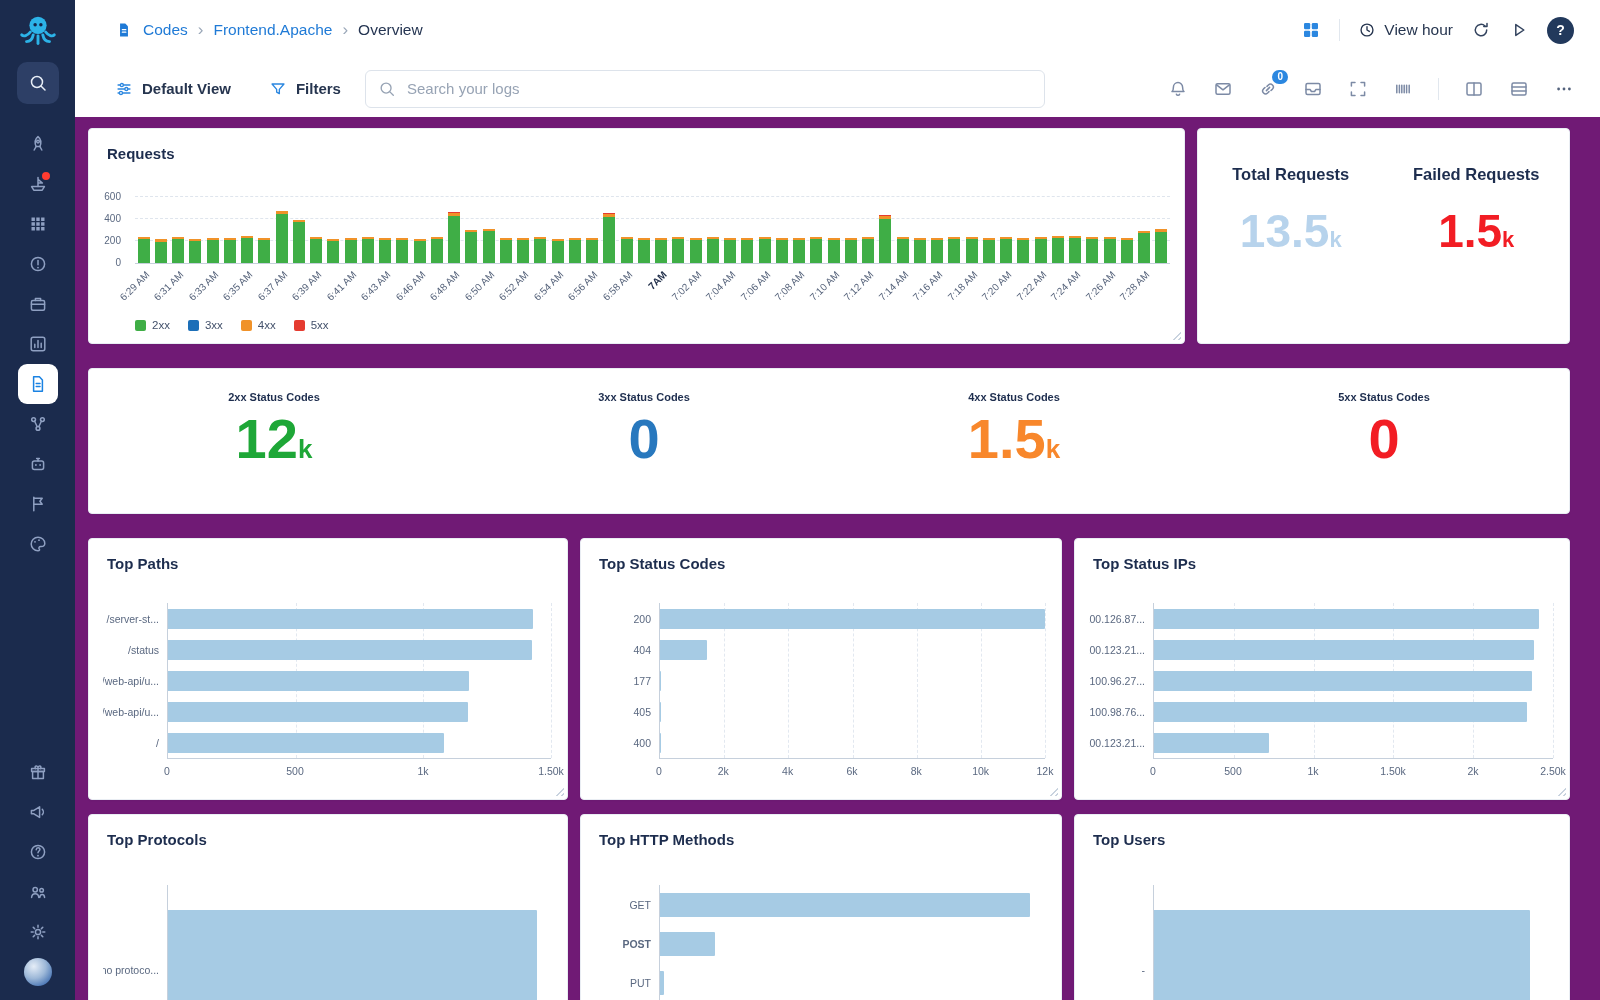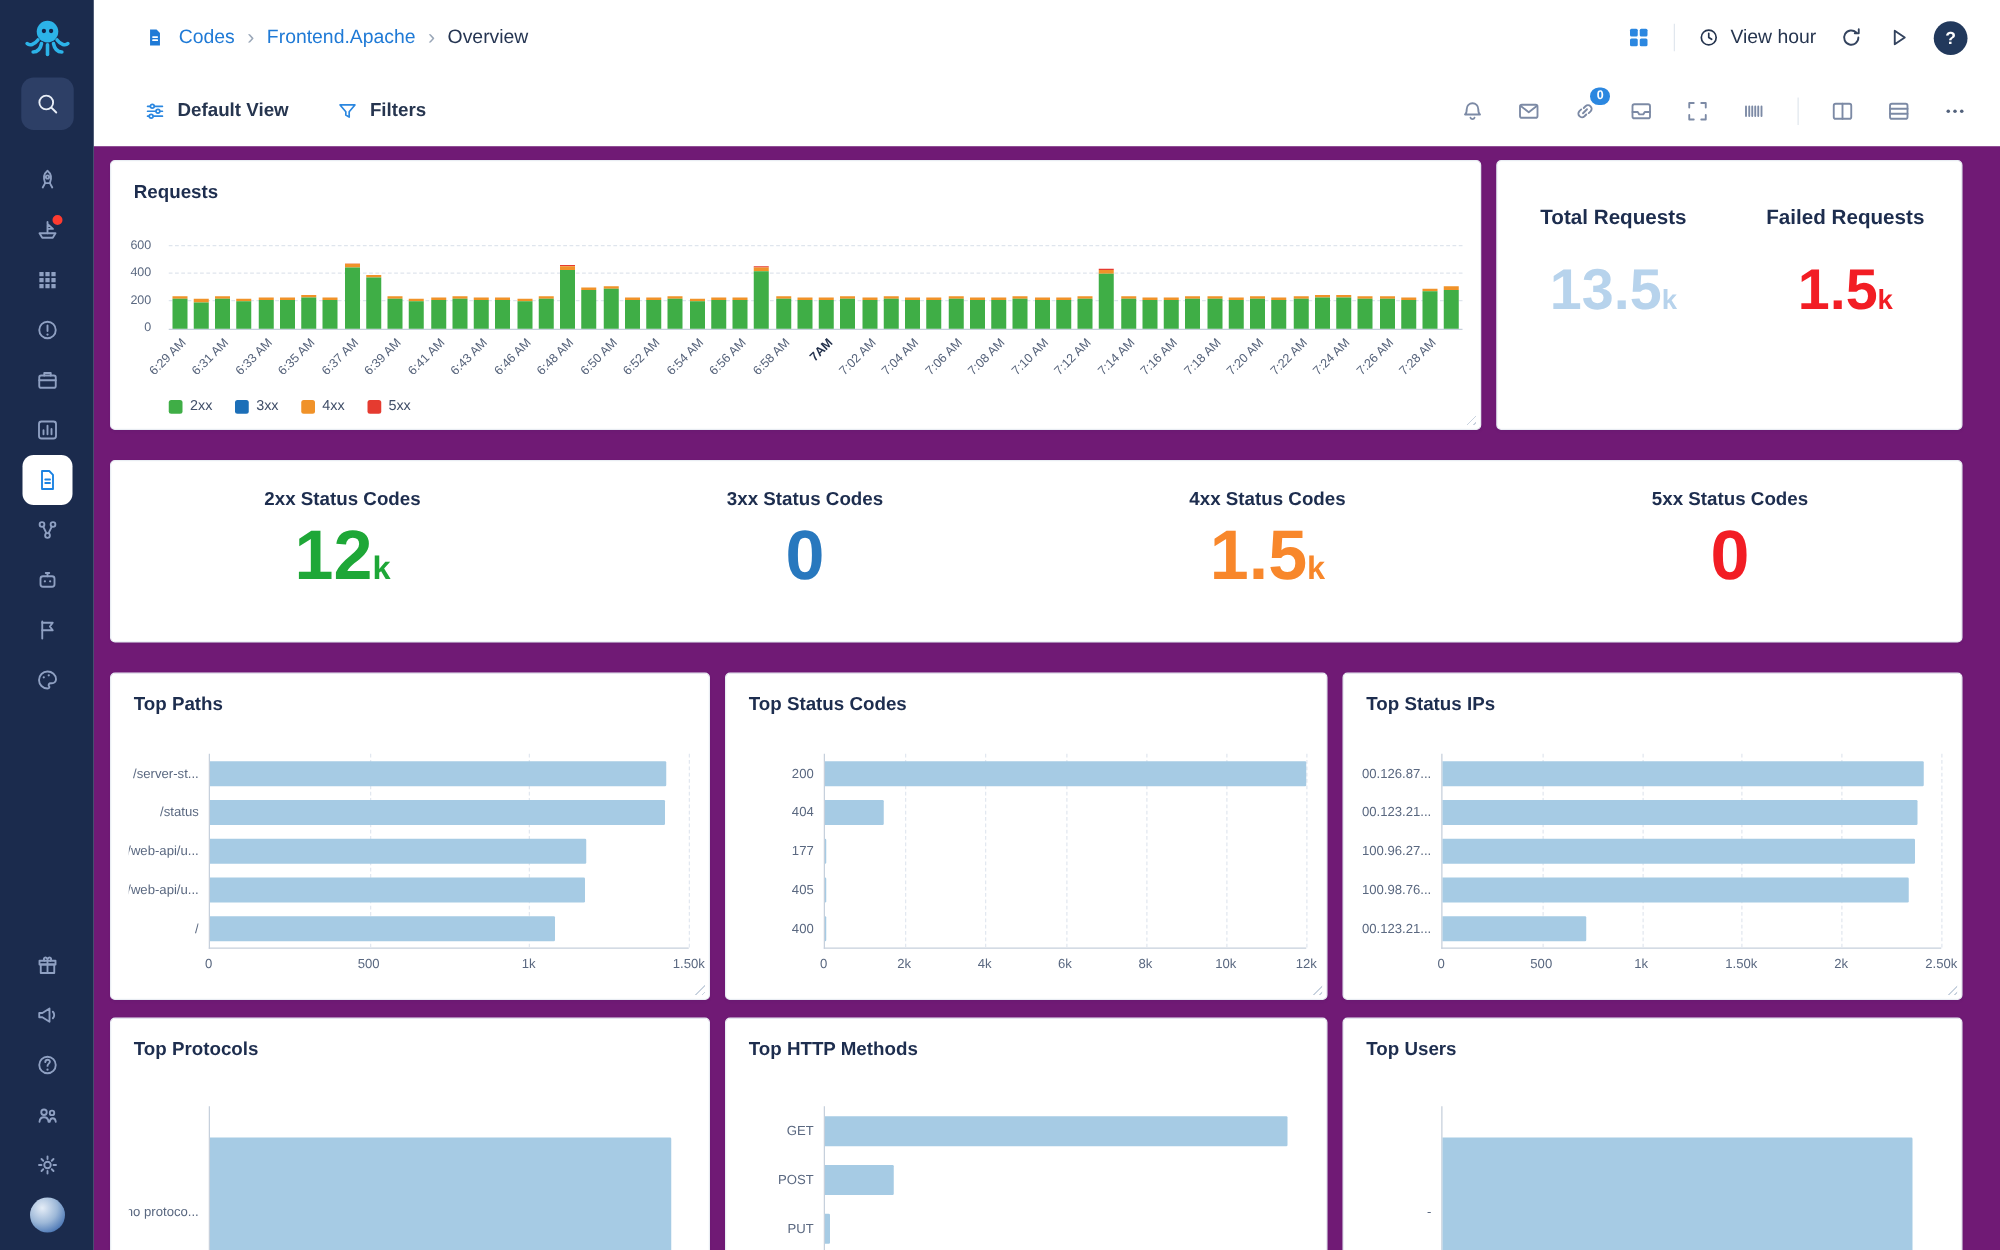--- a/index.html
+++ b/index.html
@@ -70,21 +70,21 @@
   .leg-item{display:flex;gap:6px;align-items:center;font-size:11.5px;color:#42506a;cursor:pointer;}
   .leg-sq{width:11px;height:11px;border-radius:2px;}
   
   .tot-row{position:absolute;inset:0;display:flex;}
   .tot-col{flex:1;text-align:center;padding-top:36px;}
   .tot-title{font-size:16.5px;font-weight:700;color:#1d2d4e;}
   .tot-num{margin-top:24px;font-size:46px;font-weight:800;line-height:1;}
   .suffix-sm{font-size:22px;font-weight:800;}
   .status-row{position:absolute;inset:0;display:flex;}
   .status-col{flex:1;text-align:center;padding-top:22px;}
-  .status-title{font-size:15px;font-weight:700;color:#1d2d4e;}
+  .status-title{font-size:11px;font-weight:700;color:#1d2d4e;}
   .big-num{margin-top:8px;font-size:56px;font-weight:800;line-height:1;}
   .suffix{font-size:26px;font-weight:800;}
   
   .hchart{position:absolute;left:14px;right:16px;top:64px;display:flex;}
   .hc-labels{width:64px;padding-right:8px;box-sizing:border-box;display:flex;flex-direction:column;}
   .hc-label{display:flex;align-items:center;justify-content:flex-end;font-size:10.5px;color:#5a6880;
             white-space:nowrap;overflow:hidden;text-align:center;}
   .hc-plot{flex:1;display:flex;flex-direction:column;}
   .hc-rows{position:relative;border-left:1px solid #c6d0dc;border-bottom:1px solid #c6d0dc;}
   .hc-row{display:flex;align-items:center;position:relative;z-index:2;}
@@ -335,20 +335,29 @@
         </span>
       <span>Default View</span>
     </div>
     <div class="tb-group">
       <span class="icon i18 blueish">
           <svg viewBox="0 0 20 20" width="100%" height="100%" fill="none" stroke="currentColor" stroke-width="1.5" stroke-linecap="round" stroke-linejoin="round">
             <path d="M3.4 4.4h13.2l-5.1 6v4.8l-3-1.8v-3z"></path>
           </svg>
         </span>
       <span>Filters</span>
+    </div>
+    <div class="searchbox">
+      <span class="icon i18">
+          <svg viewBox="0 0 20 20" width="100%" height="100%" fill="none" stroke="currentColor" stroke-width="1.5" stroke-linecap="round" stroke-linejoin="round">
+            <circle cx="9" cy="9" r="5.5"></circle>
+            <path d="M13.2 13.2L17 17"></path>
+          </svg>
+        </span>
+      <input placeholder="Search your logs" style="">
     </div>
     <div class="tb-icons">
       <span class="icon i20">
           <svg viewBox="0 0 20 20" width="100%" height="100%" fill="none" stroke="currentColor" stroke-width="1.5" stroke-linecap="round" stroke-linejoin="round">
             <path d="M10 3.6a4.6 4.6 0 00-4.6 4.6c0 3.4-1.4 4.4-1.4 4.4h12s-1.4-1-1.4-4.4A4.6 4.6 0 0010 3.6z"></path>
             <path d="M8.4 15.2a1.7 1.7 0 003.2 0"></path>
           </svg>
         </span>
       <span class="icon i20">
           <svg viewBox="0 0 20 20" width="100%" height="100%" fill="none" stroke="currentColor" stroke-width="1.5" stroke-linecap="round" stroke-linejoin="round">
@@ -1033,21 +1042,21 @@
               </div>
             </div>
           </div>
         </div>
     </div>
     <div class="panel" style="left:505px;top:697px;width:482px;height:262px">
       <div class="panel-title">Top HTTP Methods</div>
       <div class="hchart" style="top:70px">
           <div class="hc-labels">
             <div class="hc-label" style="height: 39px;">GET</div>
-            <div class="hc-label" style="height: 39px;">POST</div>
+            <div class="hc-label" style="height: 39px; font-weight: bold;">POST</div>
             <div class="hc-label" style="height: 39px;">PUT</div>
           </div>
           <div class="hc-plot">
             <div class="hc-rows">
               <div class="hc-row" style="height: 39px;">
                 <div class="hc-bar" style="height: 24px; width: 96%; background: rgb(166, 203, 228);"></div>
               </div>
               <div class="hc-row" style="height: 39px;">
                 <div class="hc-bar" style="height: 24px; width: 14.4%; background: rgb(166, 203, 228);"></div>
               </div>

